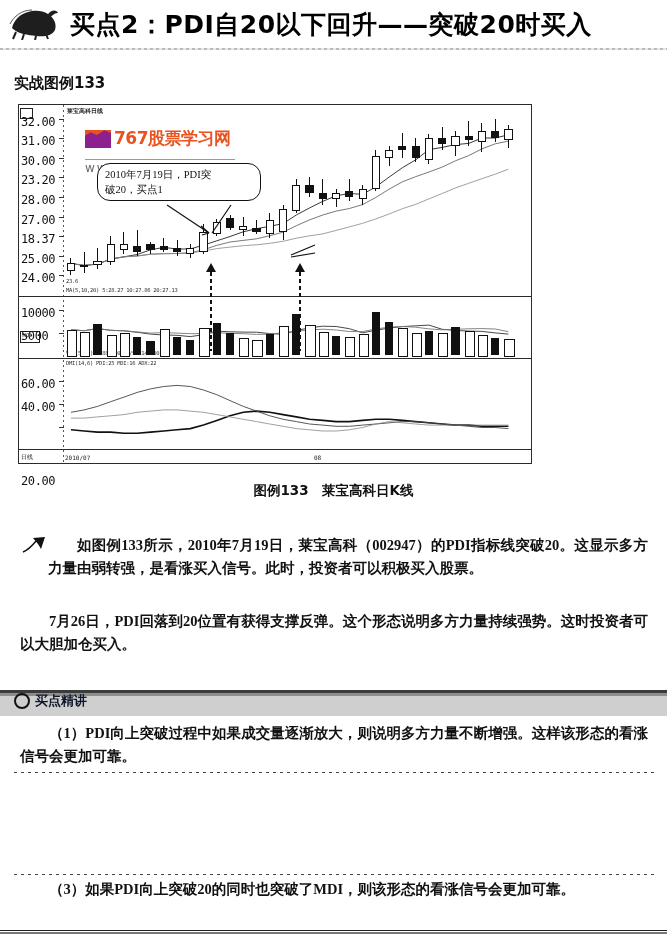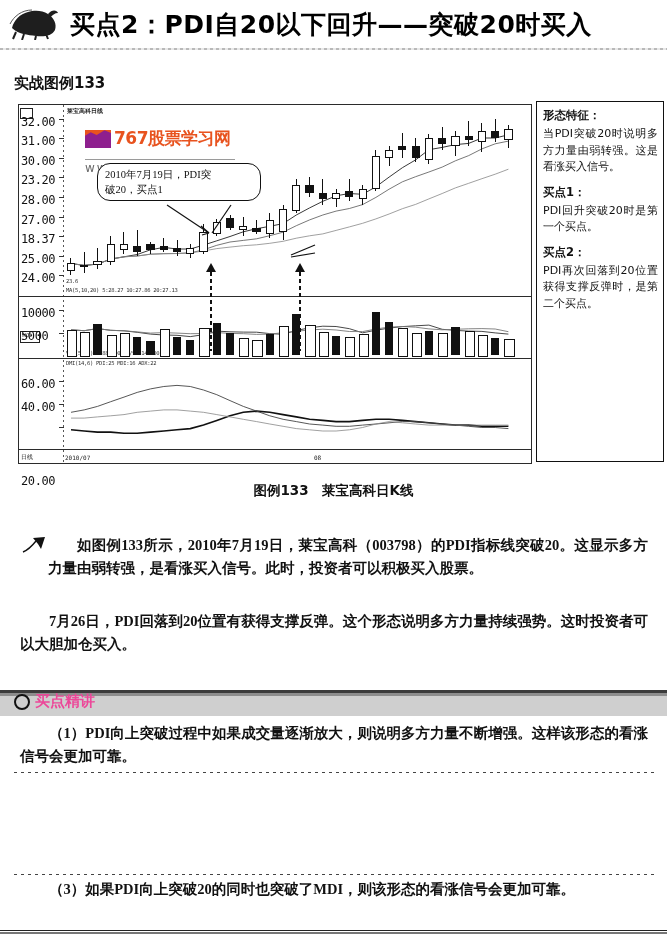--- a/index.html
+++ b/index.html
@@ -80,21 +80,21 @@
   .bodytext{position:absolute;left:20px;width:628px;font-size:14.5px;line-height:1.62;
     text-align:justify;font-weight:bold;}
   .p-indent{text-indent:2em;}
   .penarrow{position:absolute;left:22px;top:536px;width:26px;height:18px;}
 
   
   .banner{position:absolute;left:0px;top:690px;width:667px;height:26px;
     background:linear-gradient(180deg,#3b3b3b 0 3px,#8d8d8d 3px 6px,#cfcfcf 6px 26px);}
   .banner-in{position:absolute;left:14px;top:692px;display:flex;align-items:center;gap:5px;}
   .banner-dot{width:12px;height:12px;border:2px solid #111;border-radius:50%;}
-  .banner-txt{font-size:15px;font-weight:bold;color:#ec4899;
+  .banner-txt{font-size:13px;font-weight:bold;color:#0f172a;
     font-family:"DejaVu Sans","Liberation Sans",sans-serif;}
   .dotline{position:absolute;left:14px;width:640px;height:1px;
     background:repeating-linear-gradient(90deg,#444 0 3px,transparent 3px 7px);}
   .botrule{position:absolute;left:0;top:930px;width:667px;height:4px;
     background:linear-gradient(180deg,#222 0 1.5px,#fff 1.5px 2.5px,#777 2.5px 4px);}
 </style>
 </head>
 <body>
 
 <div class="page">
@@ -384,36 +384,28 @@
       <path d="M190 128 L182 121 M190 128 L183 130" stroke="#111" stroke-width="1.2" fill="none"></path>
       <path d="M212 100 L193 128" stroke="#111" stroke-width="1.2" fill="none"></path>
     </svg>
 
     <svg style="position:absolute;left:0;top:0;width:512px;height:358px;pointer-events:none">
       <path d="M296 140 L272 150" stroke="#111" stroke-width="1.2" fill="none"></path>
       <path d="M296 148 L272 152" stroke="#111" stroke-width="1.2" fill="none"></path>
     </svg>
   </div>
 
-  <div class="sidebox">
-    <div class="sb-h">形态特征：</div>
-    <div class="sb-p">当PDI突破20时说明多方力量由弱转强。这是看涨买入信号。</div>
-    <div class="sb-h">买点1：</div>
-    <div class="sb-p">PDI回升突破20时是第一个买点。</div>
-    <div class="sb-h">买点2：</div>
-    <div class="sb-p">PDI再次回落到20位置获得支撑反弹时，是第二个买点。</div>
-  </div>
 
   <div class="caption">图例133　莱宝高科日K线</div>
 
   <svg class="penarrow" viewBox="0 0 26 18">
     <path d="M1 16 C6 14 10 10 14 5" stroke="#111" stroke-width="1.4" fill="none"></path>
     <path d="M11 2 L23 1 L19 13 L16 8 Z" fill="#111"></path>
   </svg>
-  <div class="bodytext p-indent" style="top:534px;left:48px;width:600px">如图例133所示，2010年7月19日，莱宝高科（003798）的PDI指标线突破20。这显示多方力量由弱转强，是看涨买入信号。此时，投资者可以积极买入股票。</div>
+  <div class="bodytext p-indent" style="top:534px;left:48px;width:600px">如图例133所示，2010年7月19日，莱宝高科（002947）的PDI指标线突破20。这显示多方力量由弱转强，是看涨买入信号。此时，投资者可以积极买入股票。</div>
   <div class="bodytext p-indent" style="top:610px">7月26日，PDI回落到20位置有获得支撑反弹。这个形态说明多方力量持续强势。这时投资者可以大胆加仓买入。</div>
 
   <div class="banner"></div>
   <div class="banner-in">
     <div class="banner-dot"></div>
     <div class="banner-txt">买点精讲</div>
   </div>
 
   <div class="bodytext p-indent" style="top:722px">（1）PDI向上突破过程中如果成交量逐渐放大，则说明多方力量不断增强。这样该形态的看涨信号会更加可靠。</div>
   <div class="dotline" style="top:772px"></div>

